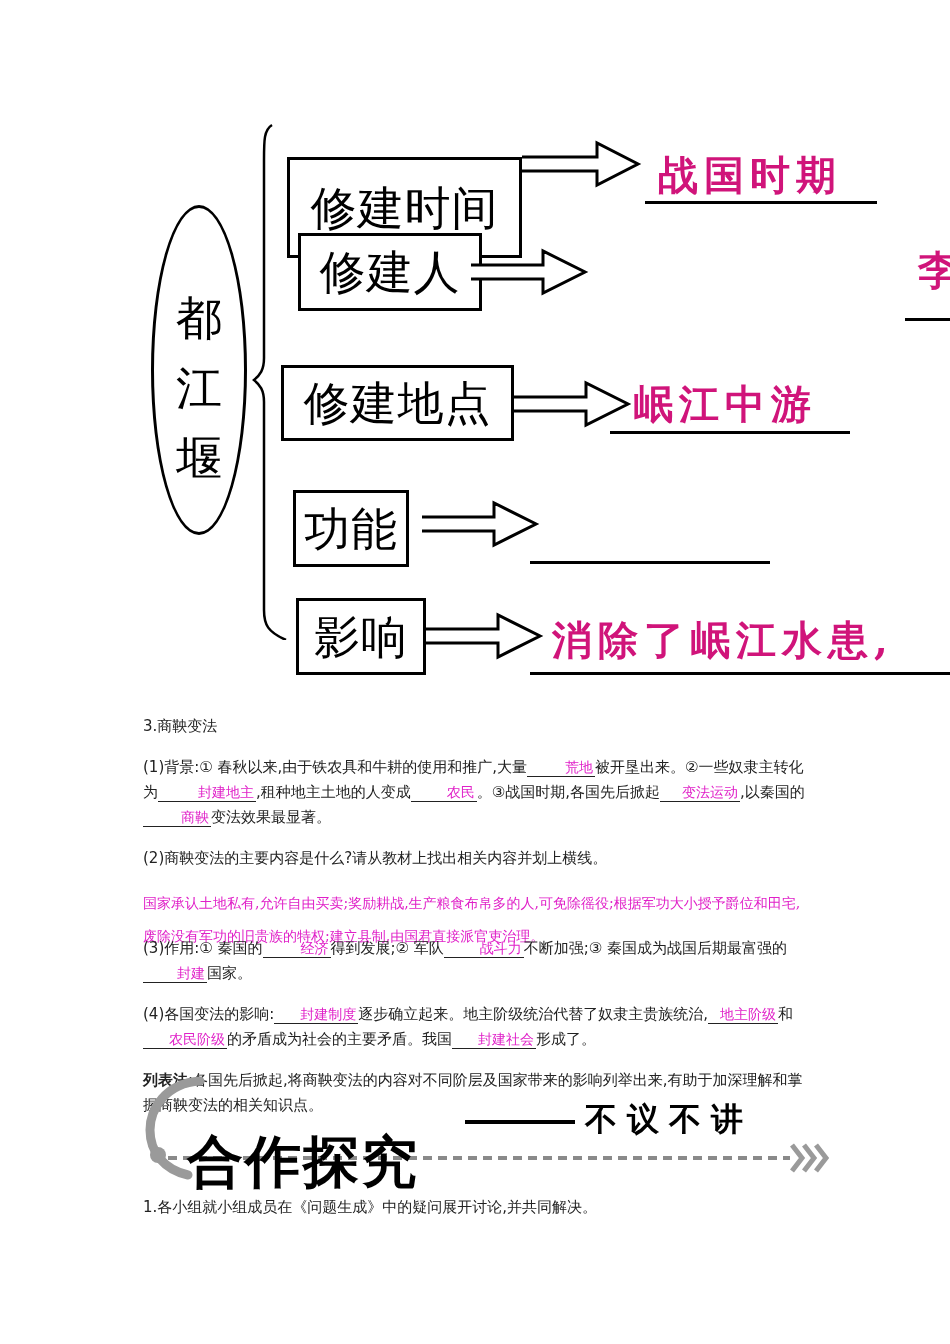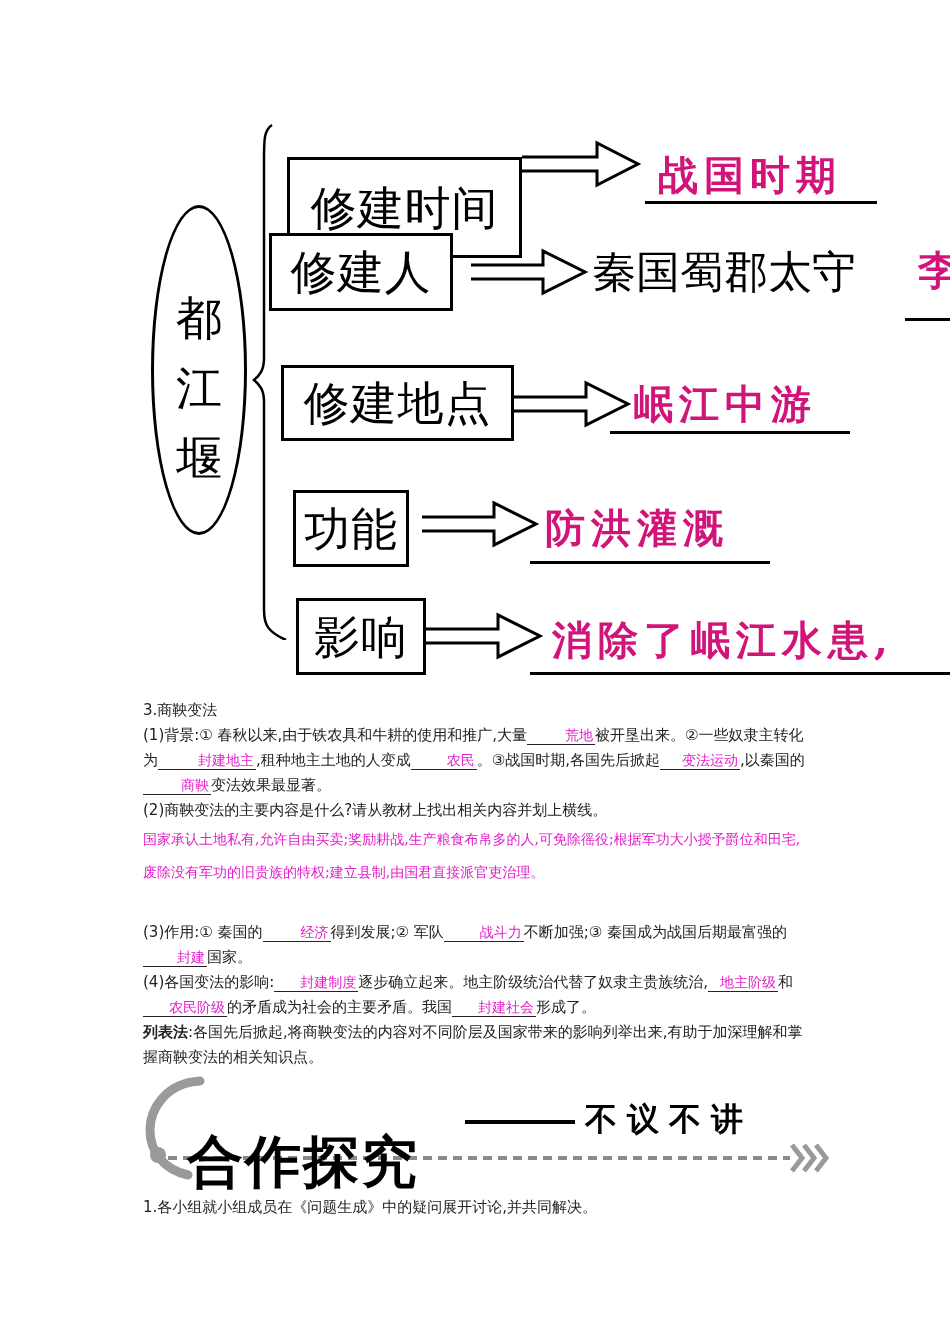--- a/index.html
+++ b/index.html
@@ -32,21 +32,21 @@
     font-weight: bold; font-size: 40px; line-height: 1; letter-spacing: 6px; white-space: nowrap;
   }
   .plain {
     position: absolute; color: #000; font-family: "DejaVu Serif", "Liberation Serif", serif;
     font-size: 44px; line-height: 1; white-space: nowrap;
   }
   .uline { position: absolute; height: 3px; background: #000; }
 
   
   .section { position: absolute; left: 143px; width: 670px; font-size: 15px; line-height: 25px; color: #222; }
-  .section p { white-space: normal; }
+  .section p { white-space: normal; margin-top: 16px; }
   .blank {
     display: inline-block; border-bottom: 1px solid #222; color: #e020c8;
     font-family: "DejaVu Serif", "Liberation Serif", serif; font-size: 14px;
     text-align: right; line-height: 18px; padding: 0 2px;
   }
   .magenta-para { color: #e020c8; font-family: "DejaVu Serif", "Liberation Serif", serif; font-size: 14px; line-height: 33px; }
   .bold { font-weight: bold; }
 
   
   .banner { position: absolute; left: 140px; top: 1075px; width: 710px; height: 110px; }
@@ -77,40 +77,38 @@
     <path d="M22 5 C14 10 14 20 14 40 L14 238 C14 250 10 255 4 260 C10 265 14 270 14 282 L14 490 C14 505 18 512 36 520" fill="none" stroke="#000" stroke-width="2.5"></path>
   </svg>
 
   <div class="box" style="left:287px;top:125px;width:235px;height:101px;margin-top:32px;">修建时间</div>
   <svg class="arrow" style="left:522px;top:140px;width:120px;" viewBox="0 0 120 48">
     <path d="M0 17 L75 17 L75 3 L116 24 L75 45 L75 31 L0 31" fill="#fff" stroke="#000" stroke-width="3"></path>
   </svg>
   <div class="answer" style="left:658px;top:155px;">战国时期</div>
   <div class="uline" style="left:645px;top:201px;width:232px;"></div>
 
-  <div class="box" style="left:269px;top:233px;width:184px;height:78px;text-align:center;">修建人</div>
+  <div class="box" style="left:298px;top:233px;width:184px;height:78px;text-align:center;">修建人</div>
   <svg class="arrow" style="left:471px;top:248px;width:118px;" viewBox="0 0 118 48">
     <path d="M0 17 L72 17 L72 3 L114 24 L72 45 L72 31 L0 31" fill="#fff" stroke="#000" stroke-width="3"></path>
   </svg>
-  <div class="plain" style="left:592px;top:250px;">秦国蜀郡太守</div>
   <div class="answer" style="left:918px;top:250px;">李</div>
   <div class="uline" style="left:905px;top:318px;width:45px;"></div>
 
   <div class="box" style="left:281px;top:365px;width:233px;height:76px;">修建地点</div>
   <svg class="arrow" style="left:514px;top:380px;width:118px;" viewBox="0 0 118 48">
     <path d="M0 17 L72 17 L72 3 L114 24 L72 45 L72 31 L0 31" fill="#fff" stroke="#000" stroke-width="3"></path>
   </svg>
   <div class="answer" style="left:633px;top:384px;">岷江中游</div>
   <div class="uline" style="left:610px;top:431px;width:240px;"></div>
 
   <div class="box" style="left:293px;top:490px;width:116px;height:77px;">功能</div>
   <svg class="arrow" style="left:422px;top:500px;width:118px;" viewBox="0 0 118 48">
     <path d="M0 17 L72 17 L72 3 L114 24 L72 45 L72 31 L0 31" fill="#fff" stroke="#000" stroke-width="3"></path>
   </svg>
-  <div class="answer" style="left:545px;top:508px;">防洪灌溉</div>
   <div class="uline" style="left:530px;top:561px;width:240px;"></div>
 
   <div class="box" style="left:296px;top:598px;width:130px;height:77px;text-align:right;">影响</div>
   <svg class="arrow" style="left:426px;top:612px;width:118px;" viewBox="0 0 118 48">
     <path d="M0 17 L72 17 L72 3 L114 24 L72 45 L72 31 L0 31" fill="#fff" stroke="#000" stroke-width="3"></path>
   </svg>
   <div class="answer" style="left:552px;top:620px;">消除了岷江水患,</div>
   <div class="uline" style="left:530px;top:672px;width:420px;"></div>
 </div>
 

